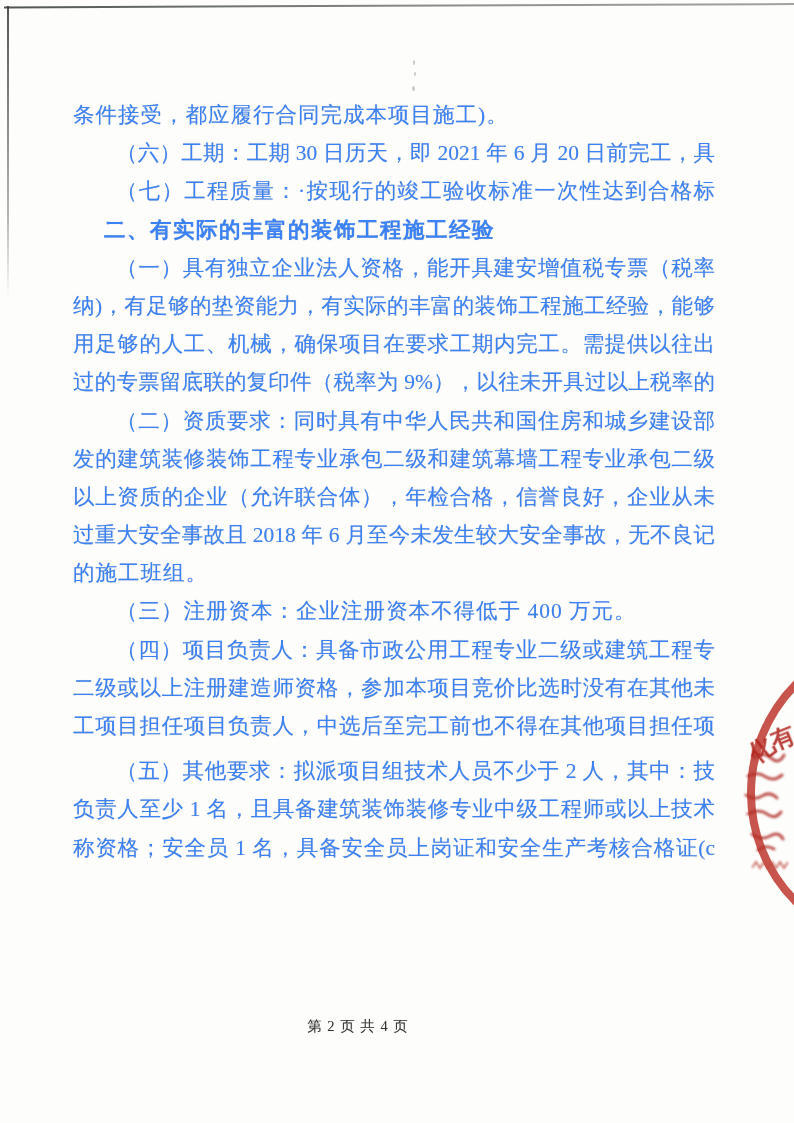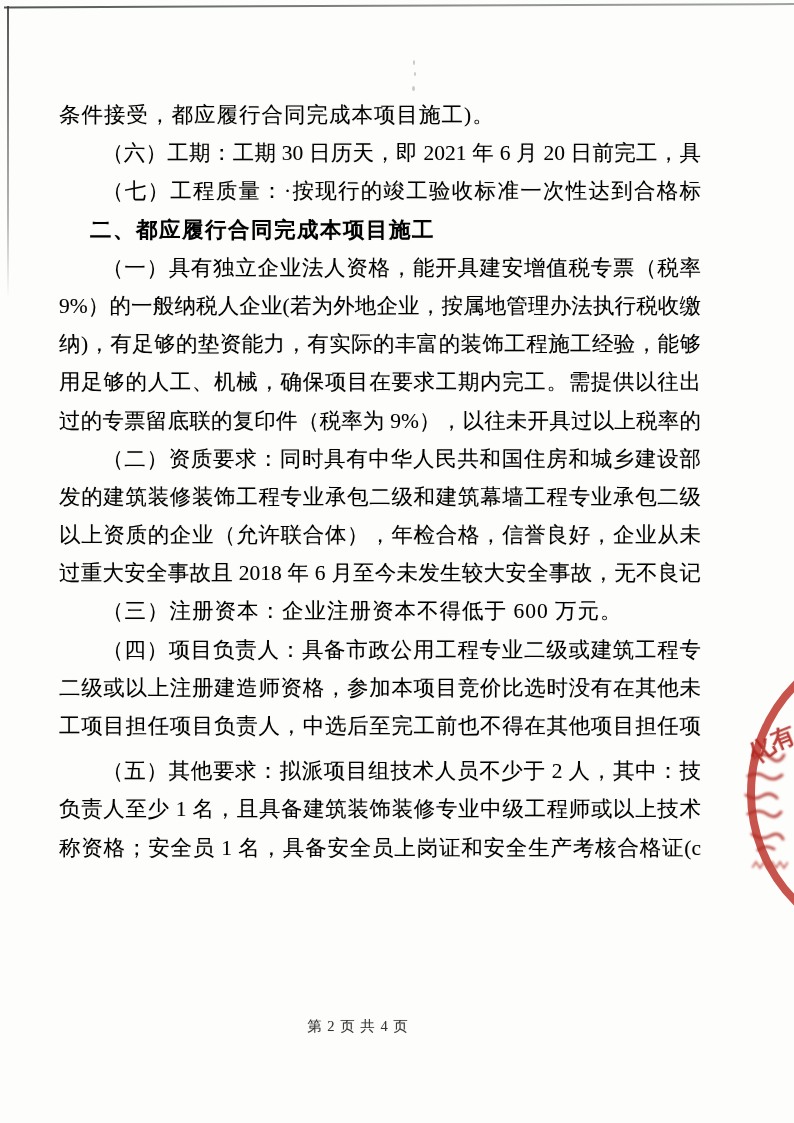--- a/index.html
+++ b/index.html
@@ -23,22 +23,22 @@
     background:linear-gradient(rgba(55,55,55,.85), rgba(95,95,95,.45) 72%, rgba(120,120,120,0));
   }
   .scan-smudge { position:absolute; left:411px; top:60px; width:6px; height:34px; }
   .scan-smudge i { position:absolute; background:#9aa0a0; border-radius:50%; opacity:.55; }
   .scan-smudge i:nth-child(1){ left:2px; top:0;   width:2px; height:5px; }
   .scan-smudge i:nth-child(2){ left:3px; top:12px; width:2px; height:4px; }
   .scan-smudge i:nth-child(3){ left:1px; top:26px; width:3px; height:5px; }
 
   
   .doc {
-    position:absolute; left:59px; top:96px; width:642px;
-    color:#000000;
+    position:absolute; left:73px; top:96px; width:642px;
+    color:#3b82f6;
     text-shadow:0 0 1px rgba(45,45,45,.28);
   }
   .line {
     height:38.2px; line-height:38.2px; font-size:21.5px;
     text-align:justify; text-align-last:left;
     letter-spacing:1px; overflow:hidden; white-space:nowrap;
   }
   .line.fill { text-align-last:justify; letter-spacing:normal; white-space:normal; }
   .line.indent { padding-left:43px; }
   .line.heading {
@@ -82,31 +82,31 @@
   <div class="scan-smudge">
       <i></i>
       <i></i>
       <i></i>
     </div>
 
   <div class="doc" id="doc">
       <div class="line">条件接受，都应履行合同完成本项目施工)。</div>
       <div class="line fill indent">（六）工期：工期 30 日历天，即 2021 年 6 月 20 日前完工，具体</div>
       <div class="line fill indent">（七）工程质量：·按现行的竣工验收标准一次性达到合格标准。</div>
-      <div class="line heading">二、都应履行合同完成本项目施工</div>
+      <div class="line heading">二、有实际的丰富的装饰工程施工经验</div>
       <div class="line fill indent">（一）具有独立企业法人资格，能开具建安增值税专票（税率为</div>
-      <div class="line fill">9%）的一般纳税人企业(若为外地企业，按属地管理办法执行税收缴</div>
       <div class="line fill">纳)，有足够的垫资能力，有实际的丰富的装饰工程施工经验，能够调</div>
       <div class="line fill">用足够的人工、机械，确保项目在要求工期内完工。需提供以往出具</div>
       <div class="line fill">过的专票留底联的复印件（税率为 9%），以往未开具过以上税率的提</div>
       <div class="line fill indent">（二）资质要求：同时具有中华人民共和国住房和城乡建设部颁</div>
       <div class="line fill">发的建筑装修装饰工程专业承包二级和建筑幕墙工程专业承包二级或</div>
       <div class="line fill">以上资质的企业（允许联合体），年检合格，信誉良好，企业从未发生</div>
       <div class="line fill">过重大安全事故且 2018 年 6 月至今未发生较大安全事故，无不良记录</div>
-      <div class="line indent">（三）注册资本：企业注册资本不得低于 600 万元。</div>
+      <div class="line">的施工班组。</div>
+      <div class="line indent">（三）注册资本：企业注册资本不得低于 400 万元。</div>
       <div class="line fill indent">（四）项目负责人：具备市政公用工程专业二级或建筑工程专业</div>
       <div class="line fill">二级或以上注册建造师资格，参加本项目竞价比选时没有在其他未完</div>
       <div class="line fill">工项目担任项目负责人，中选后至完工前也不得在其他项目担任项目</div>
       <div class="line fill indent gap">（五）其他要求：拟派项目组技术人员不少于 2 人，其中：技术</div>
       <div class="line fill">负责人至少 1 名，且具备建筑装饰装修专业中级工程师或以上技术职</div>
       <div class="line fill">称资格；安全员 1 名，具备安全员上岗证和安全生产考核合格证(c 证)。</div>
     </div>
 
   <div class="page-footer">第 2 页 共 4 页</div>
 

